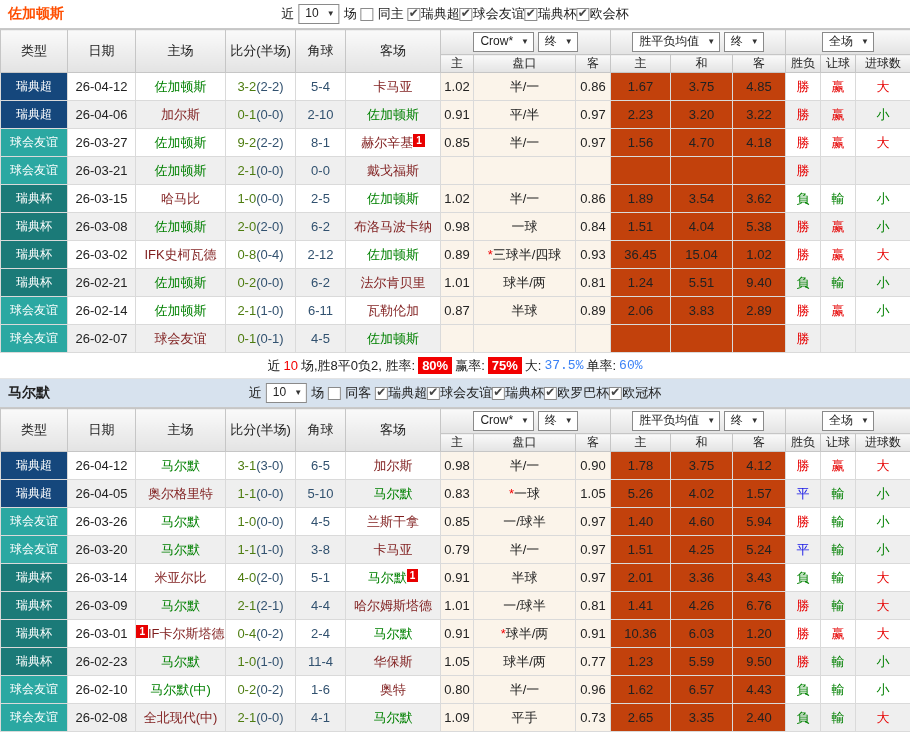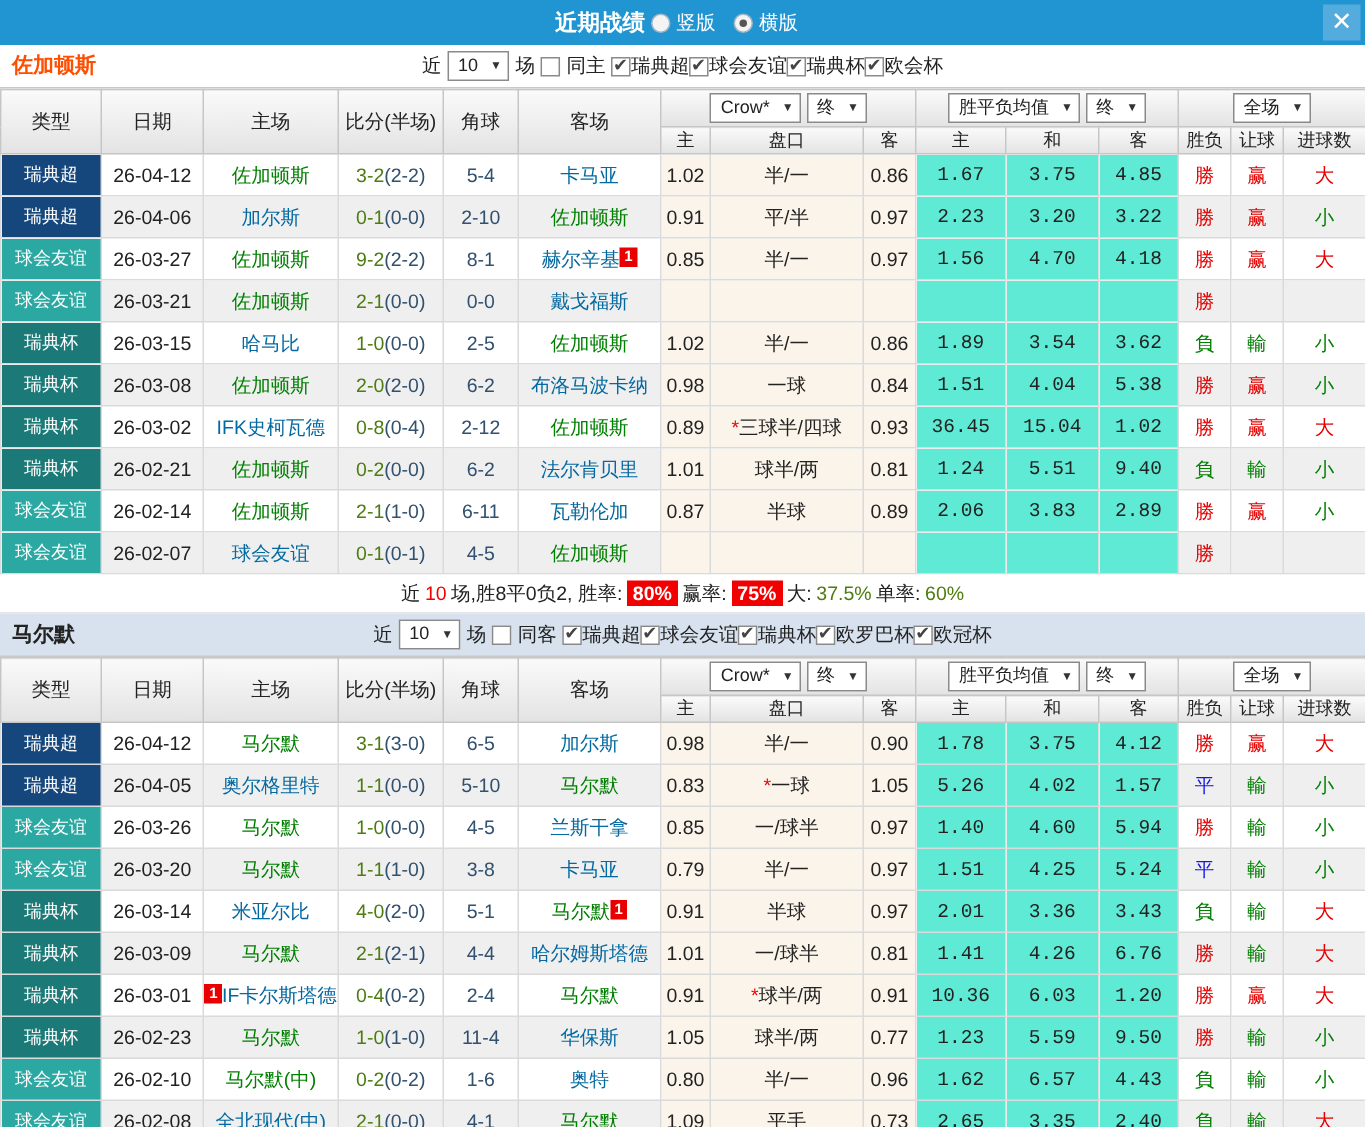--- a/index.html
+++ b/index.html
@@ -32,51 +32,41 @@
   table{border-collapse:collapse;table-layout:fixed;width:910px;}
   thead th{background:linear-gradient(#FAFAFA,#E3E3E3);border:1px solid #C6C6C6;font-weight:normal;color:#222;padding:0;}
   .h1 th{height:24px;font-size:13px;}
   .h2 th{height:17px;font-size:12px;}
   .grp{vertical-align:middle;}
   tbody td{border-right:1px solid #DADADA;border-bottom:1px solid #DADADA;border-left:1px solid #DADADA;text-align:center;height:27px;padding:0;font-size:13px;overflow:hidden;white-space:nowrap;}
   tbody tr.even td.plain{background:#EFEFEF;}
   td.plain{background:#fff;}
   td.type{color:#fff;font-size:12px;}
   td.cream{background:#FBF4EA;}
-  td.blue{background:#5eead4;font-family:Liberation Mono, monospace;}
+  td.blue{background:#c2410c;}
   .score{color:#4d7c0f;}
   .half{color:#31516F;}
   .corner{color:#31516F;}
   .team-green{color:#008000;}
-  .team-norm{color:#0369a1;}
+  .team-norm{color:#7f1d1d;}
   .badge{display:inline-block;background:#E80000;color:#fff;font-size:10px;font-weight:bold;line-height:13px;padding:0 3px;vertical-align:3px;}
   .star{color:#F20000;}
   .res{font-weight:normal;}
 
   
   .summary{height:25px;display:flex;align-items:center;justify-content:center;gap:3px;font-size:13px;border-bottom:1px solid #e4e4e4;background:#fff;}
   .summary .red-num{color:#F20000;}
   .rate-badge{background:#F20000;color:#fff;font-weight:bold;padding:1px 4px;}
-  .blue-num{color:#4d7c0f;}
+  .blue-num{color:#3b82f6;font-family:Liberation Mono, monospace;}
 </style>
 </head>
 <body>
 
 <div class="window">
 
-  <div class="titlebar">
-    <span class="title">近期战绩</span>
-    <span class="radio-group">
-      <span class="radio"></span>
-      <span class="radio-label">竖版</span>
-      <span class="radio sel"></span>
-      <span class="radio-label">横版</span>
-    </span>
-    <span class="close-btn">✕</span>
-  </div>
 
   <div class="section-head">
     <span class="team-name orange">佐加顿斯</span>
     <span class="filters">
       <span>近</span>
       <span class="select">
         <span>10</span>
           <span class="arrow">▼</span>
       </span>
       <span>场</span>

